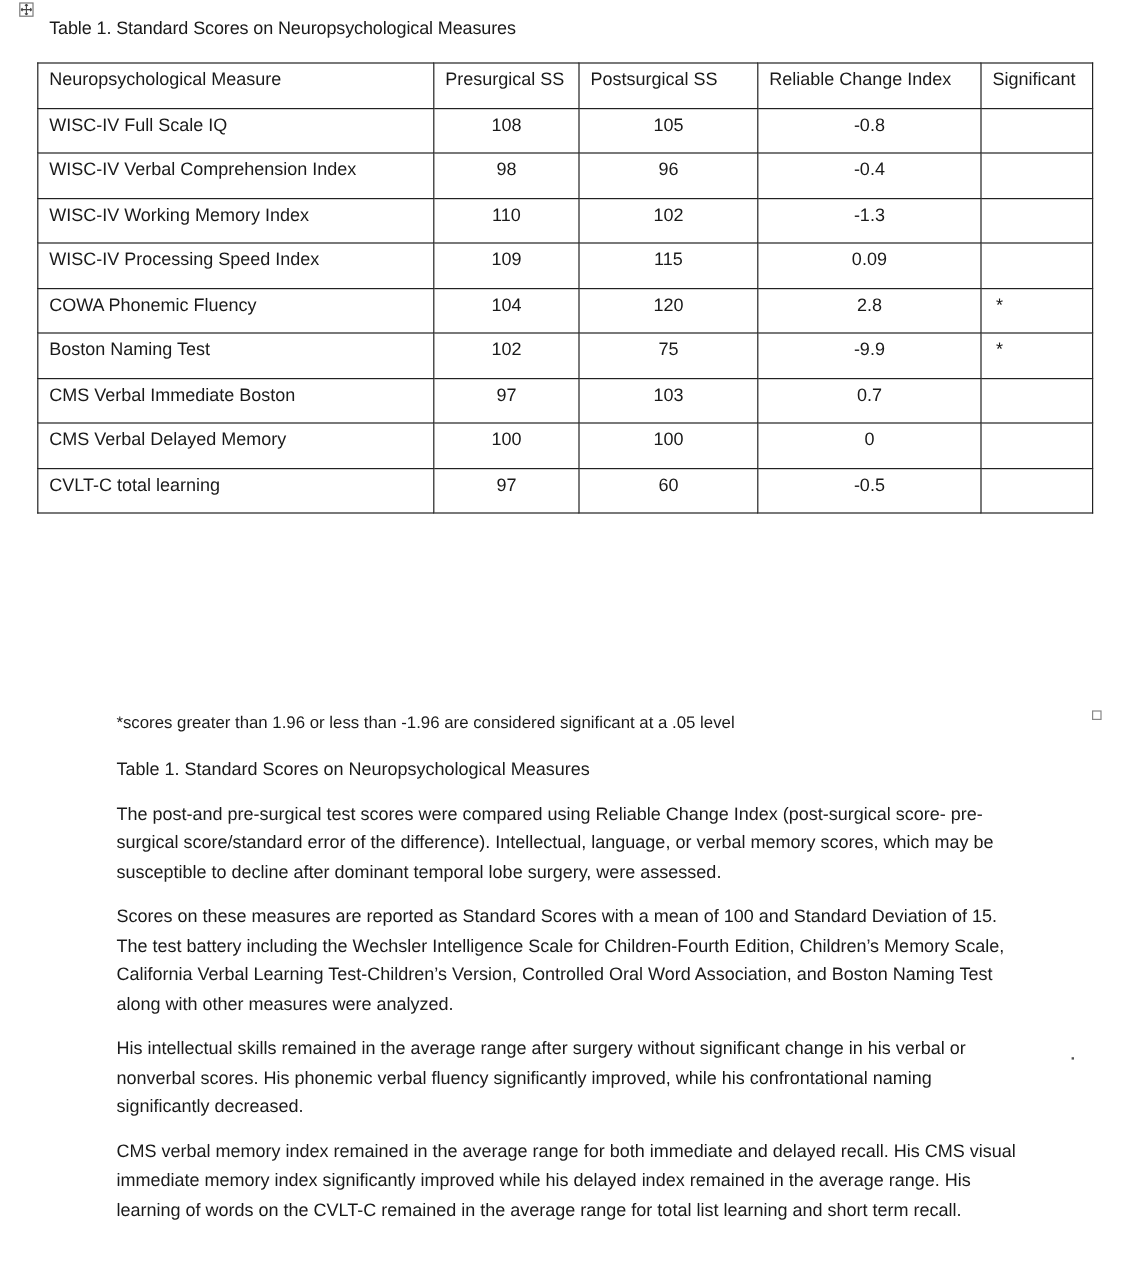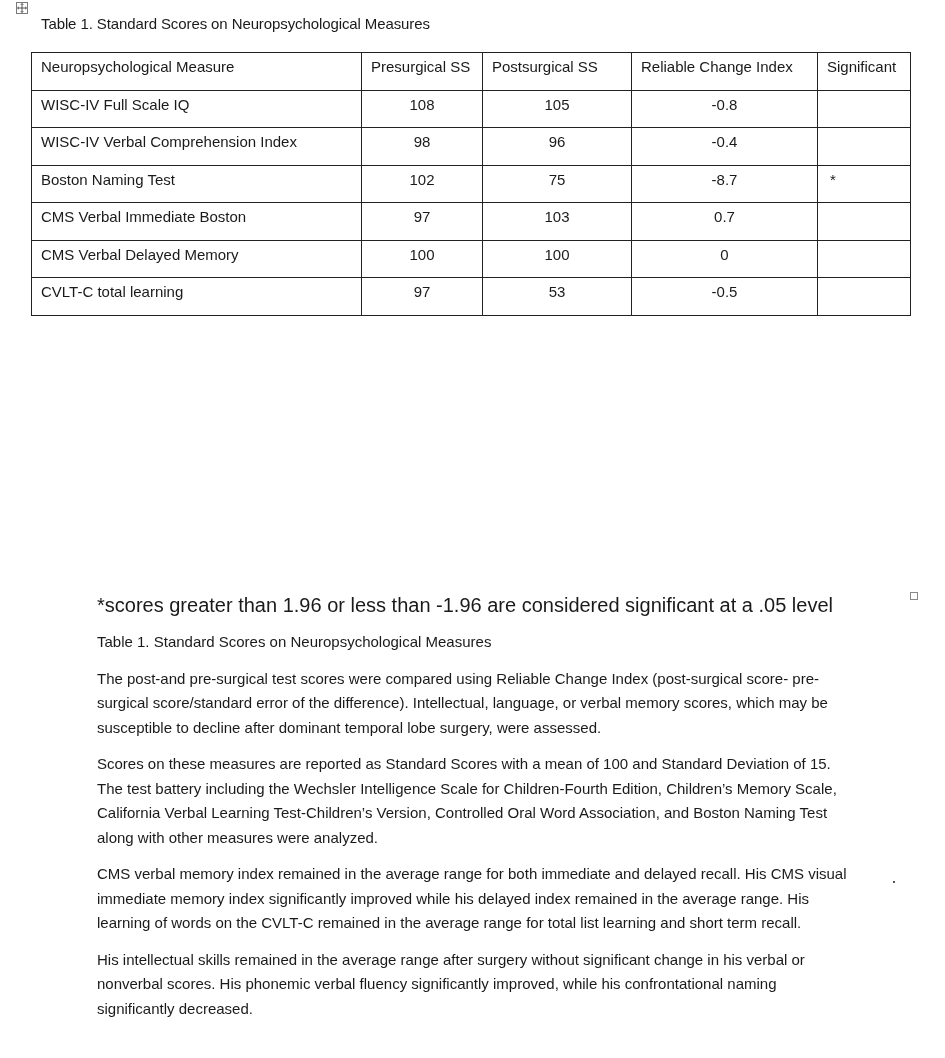--- a/index.html
+++ b/index.html
@@ -67,21 +67,21 @@
       width: 8px;
       height: 8px;
       border: 1px solid #888;
       background: #fff;
       box-sizing: border-box;
     }
     .footnote {
       position: absolute;
       left: 97px;
       top: 594px;
-      font-size: 20px;
+      font-size: 14px;
     }
     .body-text {
       position: absolute;
       left: 97px;
       top: 630px;
       width: 760px;
     }
     .body-text p {
       margin: 0 0 12px 0;
       line-height: 24.5px;
@@ -134,55 +134,76 @@
       <td class="sig"></td>
     </tr>
     <tr>
       <td>WISC-IV Verbal Comprehension Index</td>
       <td class="num">98</td>
       <td class="num">96</td>
       <td class="num">-0.4</td>
       <td class="sig"></td>
     </tr>
     <tr>
+      <td>WISC-IV Working Memory Index</td>
+      <td class="num">110</td>
+      <td class="num">102</td>
+      <td class="num">-1.3</td>
+      <td class="sig"></td>
+    </tr>
+    <tr>
+      <td>WISC-IV Processing Speed Index</td>
+      <td class="num">109</td>
+      <td class="num">115</td>
+      <td class="num">0.09</td>
+      <td class="sig"></td>
+    </tr>
+    <tr>
+      <td>COWA Phonemic Fluency</td>
+      <td class="num">104</td>
+      <td class="num">120</td>
+      <td class="num">2.8</td>
+      <td class="sig">*</td>
+    </tr>
+    <tr>
       <td>Boston Naming Test</td>
       <td class="num">102</td>
       <td class="num">75</td>
-      <td class="num">-8.7</td>
+      <td class="num">-9.9</td>
       <td class="sig">*</td>
     </tr>
     <tr>
       <td>CMS Verbal Immediate Boston</td>
       <td class="num">97</td>
       <td class="num">103</td>
       <td class="num">0.7</td>
       <td class="sig"></td>
     </tr>
     <tr>
       <td>CMS Verbal Delayed Memory</td>
       <td class="num">100</td>
       <td class="num">100</td>
       <td class="num">0</td>
       <td class="sig"></td>
     </tr>
     <tr>
       <td>CVLT-C total learning</td>
       <td class="num">97</td>
-      <td class="num">53</td>
+      <td class="num">60</td>
       <td class="num">-0.5</td>
       <td class="sig"></td>
     </tr>
   </tbody>
 </table>
 
 <div class="resize-handle"></div>
 
 <div class="footnote">*scores greater than 1.96 or less than -1.96 are considered significant at a .05 level</div>
 
 <div class="body-text">
   <p class="caption-repeat">Table 1. Standard Scores on Neuropsychological Measures</p>
   <p>The post-and pre-surgical test scores were compared using Reliable Change Index (post-surgical score- pre-surgical score/standard error of the difference).  Intellectual, language, or verbal memory scores, which may be susceptible to decline after dominant temporal lobe surgery, were assessed.</p>
   <p>Scores on these measures are reported as Standard Scores with a mean of 100 and Standard Deviation of 15. The test battery including the Wechsler Intelligence Scale for Children-Fourth Edition, Children’s Memory Scale, California Verbal Learning Test-Children’s Version, Controlled Oral Word Association, and Boston Naming Test along with other measures were analyzed.</p>
+  <p>His intellectual skills remained in the average range after surgery without significant change in his verbal or nonverbal scores.  His phonemic verbal fluency significantly improved, while his confrontational naming significantly decreased.</p>
   <p>CMS verbal memory index remained in the average range for both immediate and delayed recall.  His CMS visual immediate memory index significantly improved while his delayed index remained in the average range.   His learning of words on the CVLT-C remained in the average range for total list learning and short term recall.</p>
-  <p>His intellectual skills remained in the average range after surgery without significant change in his verbal or nonverbal scores.  His phonemic verbal fluency significantly improved, while his confrontational naming significantly decreased.</p>
 </div>
 
 <div class="stray-dot"></div>
 
 </body></html>

